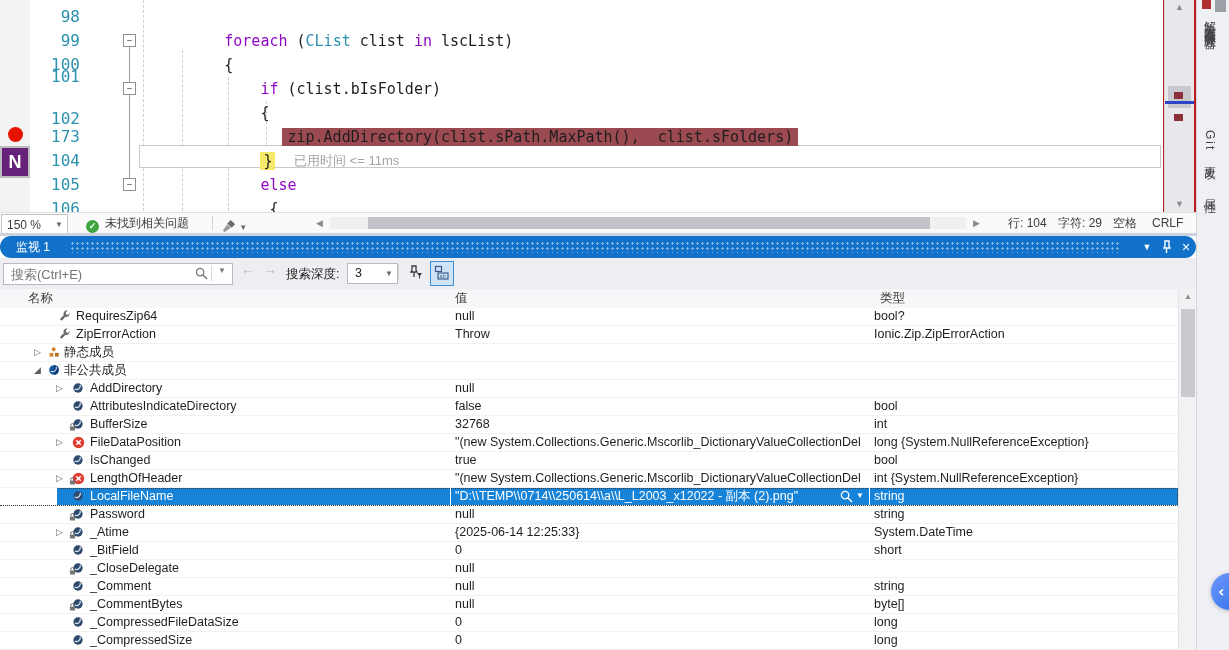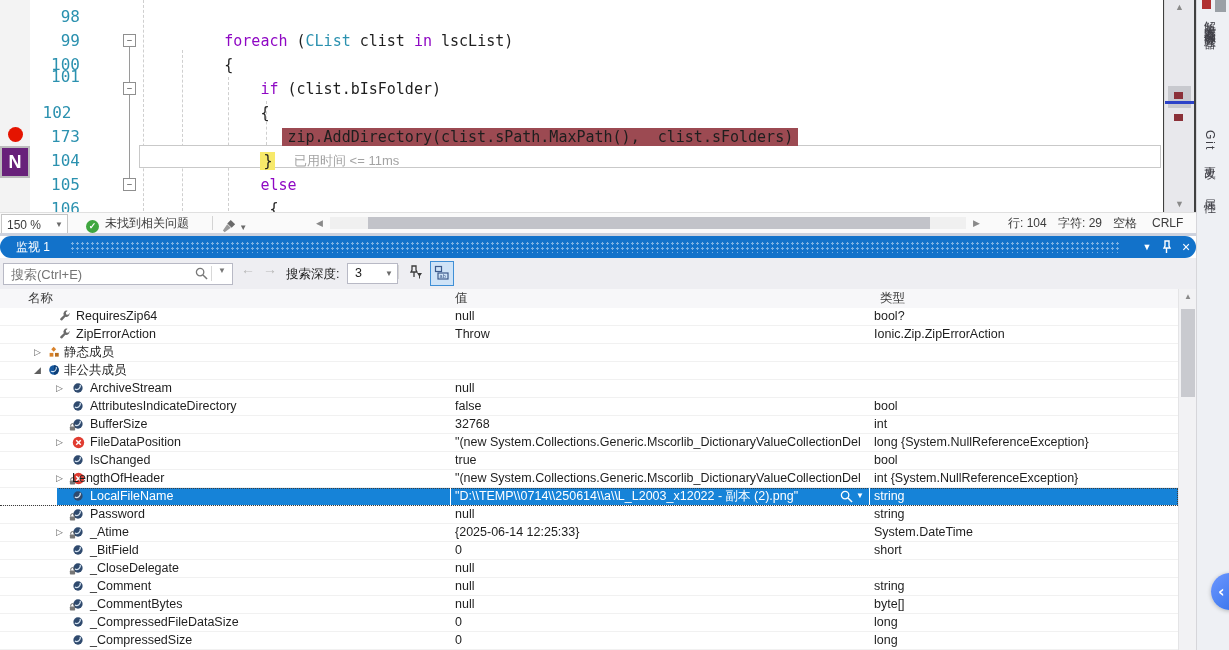--- a/index.html
+++ b/index.html
@@ -1,16 +1,16 @@
 <!DOCTYPE html>
 <html><head>
 <meta charset="utf-8">
 <style>
   html,body{margin:0;padding:0;background:#eef0f2;}
-  #app{position:relative;width:1229px;height:650px;overflow:hidden;background:#404040;
+  #app{position:relative;width:1229px;height:650px;overflow:hidden;background:#b91c1c;
        font-family:"Liberation Sans",sans-serif;-webkit-font-smoothing:antialiased;}
 
   
   #editor{position:absolute;left:0;top:0;width:1163px;height:212px;background:#fff;overflow:hidden;}
   #bp-margin{position:absolute;left:0;top:0;width:30px;height:212px;background:#f3f3f3;}
   .lnum{position:absolute;left:34px;width:46px;text-align:right;color:#2b91af;
         font:16px/24px "DejaVu Sans Mono",monospace;}
   .cline{position:absolute;white-space:pre;font:15px/24px "DejaVu Sans Mono",monospace;color:#1e1e1e;}
   .k{color:#8f08c4}.t{color:#2b91af}.p{color:#1e1e1e}
   .hl{background:#9c4a52;padding:0 5px;margin-left:-5px;}
@@ -131,21 +131,21 @@
         <div class="lnum" style="top: 5px;">98</div>
         <div class="cline z" style="top: 5px; left: 143px;"></div>
         <div class="lnum" style="top: 29px;">99</div>
         <div class="fold" style="top: 34px;">−</div>
         <div class="cline z" style="top: 29px; left: 224.27px;"><span class="k">foreach</span><span class="p"> (</span><span class="t">CList</span><span class="p"> clist </span><span class="k">in</span><span class="p"> lscList)</span></div>
         <div class="lnum" style="top: 53px;">100</div>
         <div class="cline z" style="top: 53px; left: 224.27px;"><span class="p">{</span></div>
         <div class="lnum" style="top: 65px;">101</div>
         <div class="fold" style="top: 82px;">−</div>
         <div class="cline z" style="top: 77px; left: 260.39px;"><span class="k">if</span><span class="p"> (clist.bIsFolder)</span></div>
-        <div class="lnum" style="top: 101px; text-align: center;">102</div>
+        <div class="lnum" style="top: 107px;">102</div>
         <div class="cline z" style="top: 101px; left: 260.39px;"><span class="p">{</span></div>
         <div class="lnum" style="top: 125px;">173</div>
         <div class="cline z" style="top: 125px; left: 287.48px;"><span class="hl"><span class="p">zip.AddDirectory(clist.sPath.MaxPath(),  clist.sFolders)</span></span></div>
         <div class="lnum" style="top: 149px;">104</div>
         <div class="cline z" style="top: 149px; left: 260.39px;"><span class="by">}</span></div>
         <div class="lnum" style="top: 173px;">105</div>
         <div class="fold" style="top: 178px;">−</div>
         <div class="cline z" style="top: 173px; left: 260.39px;"><span class="k">else</span></div>
         <div class="lnum" style="top: 197px;">106</div>
         <div class="cline z" style="top: 197px; left: 269.42px;"><span class="p">{</span></div>
@@ -297,21 +297,21 @@
           <span class="wtype"></span>
         </div>
         <div class="wrow">
           <span class="wexp" style="left: 56px;">▷</span>
           <span class="wicon" style="left: 72px;">
             <svg width="12" height="12" viewBox="0 0 16 16">
               <circle cx="8" cy="8" r="6.2" fill="#2f4a6e"></circle>
               <path d="M3.8 9.4A5 5 0 0 0 11 3.9" stroke="#d5e4f2" stroke-width="1.7" fill="none"></path>
             </svg>
           </span>
-          <span style="left: 90px;">ArchiveStream</span>
+          <span style="left: 90px;">AddDirectory</span>
           <span class="wval">null</span>
         </div>
         <div class="wrow">
           <span class="wicon" style="left: 72px;">
             <svg width="12" height="12" viewBox="0 0 16 16">
               <circle cx="8" cy="8" r="6.2" fill="#2f4a6e"></circle>
               <path d="M3.8 9.4A5 5 0 0 0 11 3.9" stroke="#d5e4f2" stroke-width="1.7" fill="none"></path>
             </svg>
           </span>
           <span style="left: 90px;">AttributesIndicateDirectory</span>
@@ -365,21 +365,21 @@
               <circle cx="8" cy="8" r="7" fill="#e03c31"></circle>
               <path d="M5.2 5.2l5.6 5.6M10.8 5.2l-5.6 5.6" stroke="#fff" stroke-width="1.8"></path>
             </svg>
           </span>
           <span class="wlock" style="left: 69px;">
             <svg width="7" height="8" viewBox="0 0 8 9">
               <path d="M2 4V2.6a2 2 0 0 1 4 0V4" stroke="#555" stroke-width="1" fill="none"></path>
               <rect x="1" y="4" width="6" height="4.5" rx="0.8" fill="#777"></rect>
             </svg>
           </span>
-          <span style="left: 72px; text-align: center;">LengthOfHeader</span>
+          <span style="left: 90px; text-align: center;">LengthOfHeader</span>
           <span class="wval">"(new System.Collections.Generic.Mscorlib_DictionaryValueCollectionDel</span>
           <span class="wtype">int {System.NullReferenceException}</span>
         </div>
         <div class="wrow sel">
           <div class="lead"></div>
           <div class="cv1"></div>
           <div class="cv2"></div>
           <span class="wicon" style="left: 72px;">
             <svg width="12" height="12" viewBox="0 0 16 16">
               <circle cx="8" cy="8" r="6.2" fill="#2f4a6e"></circle>

